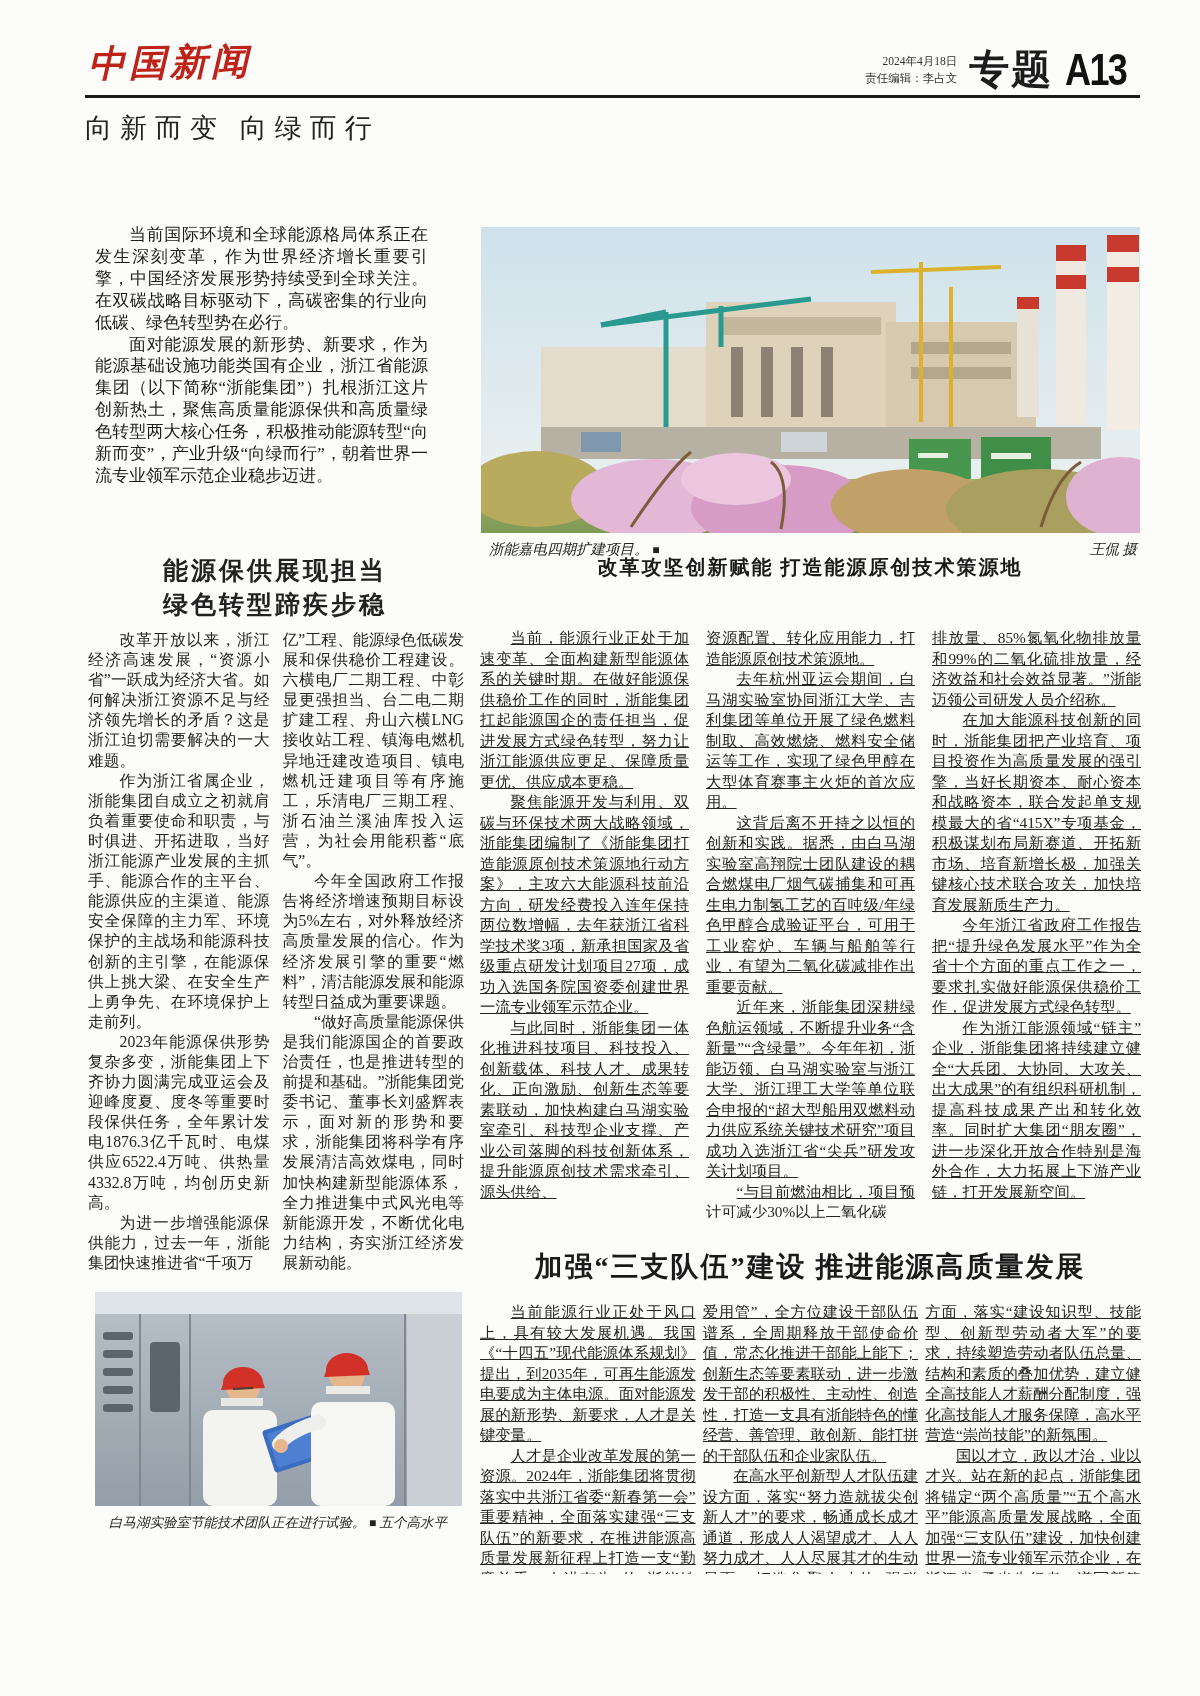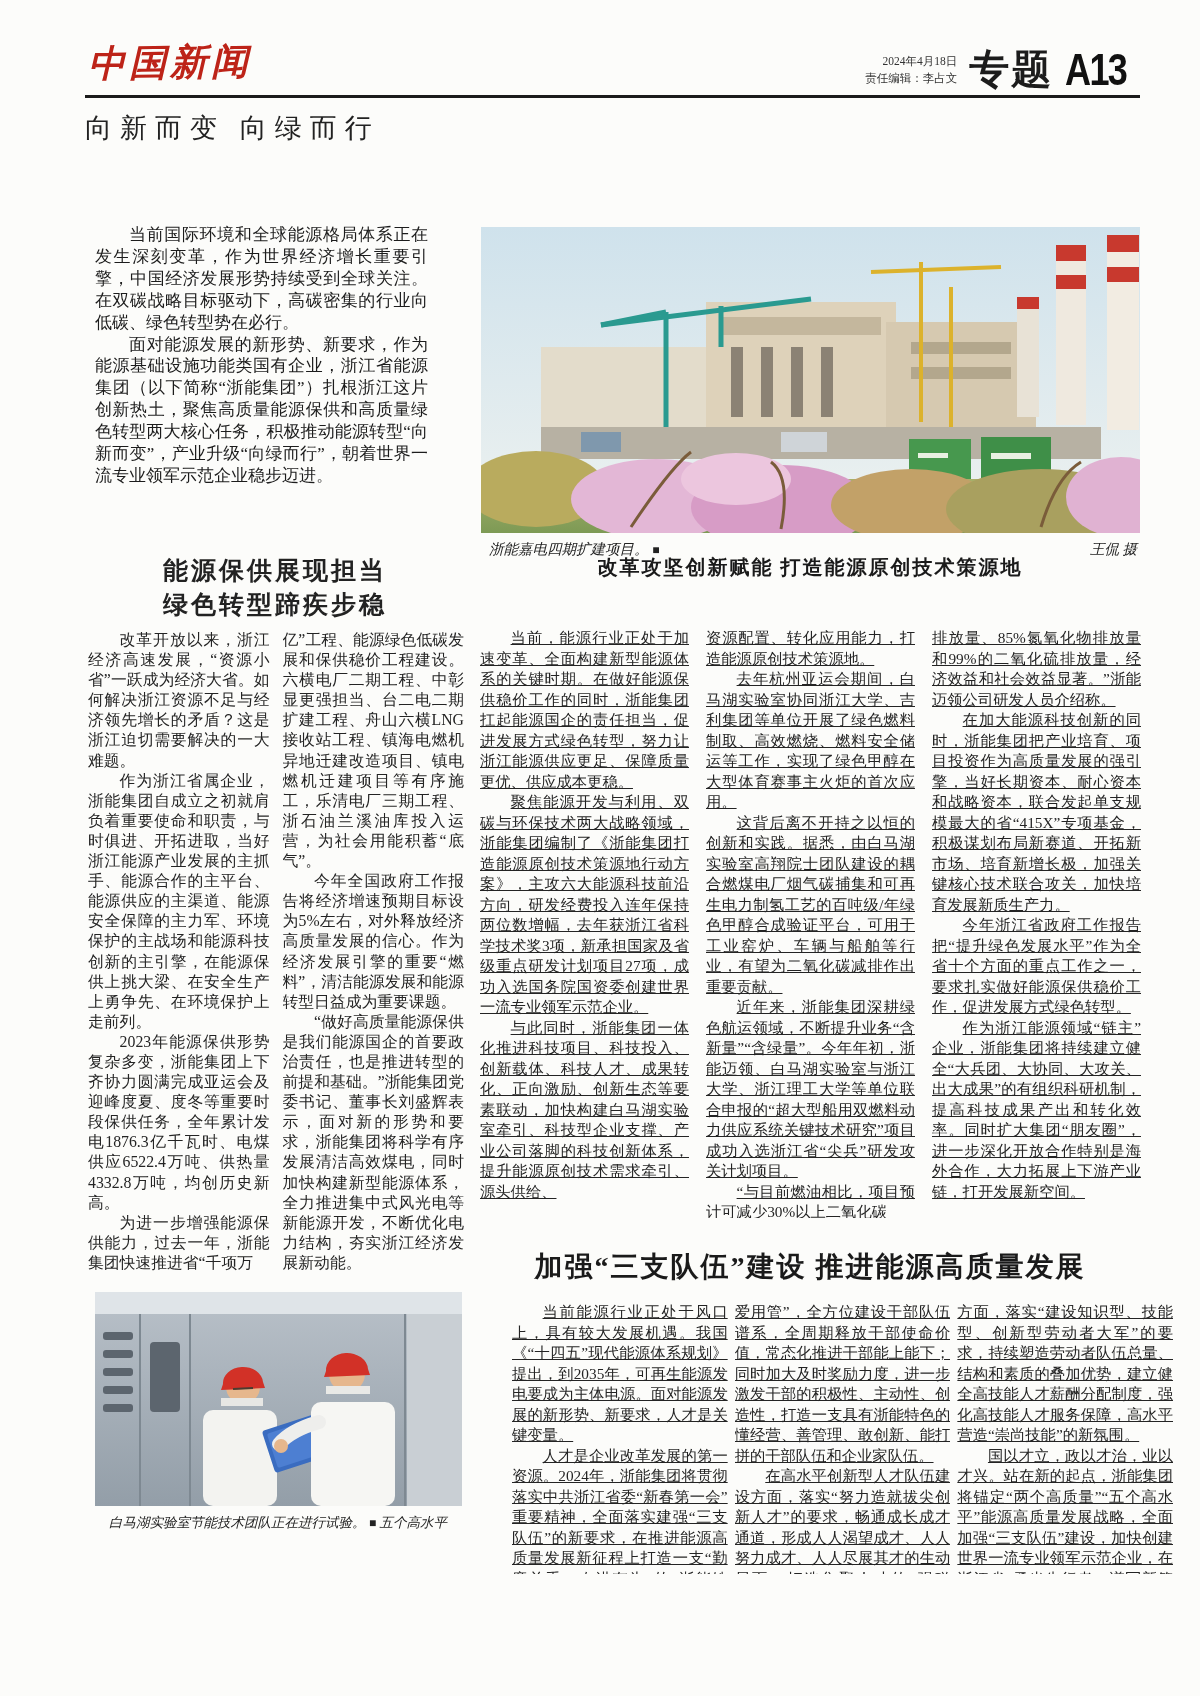--- a/index.html
+++ b/index.html
@@ -33,21 +33,21 @@
   .sec1-head{position:absolute;left:88px;top:554px;width:374px;text-align:center;
              font-size:25px;font-weight:700;line-height:34px;letter-spacing:3px;color:#222;}
   .sec2-head{position:absolute;left:480px;top:554px;width:660px;text-align:center;
              font-size:20px;font-weight:700;letter-spacing:2px;color:#1a1a1a;}
   .sec3-head{position:absolute;left:480px;top:1248px;width:660px;text-align:center;
              font-size:28px;font-weight:700;letter-spacing:2px;color:#1a1a1a;}
   
   .cols{position:absolute;display:flex;}
   .sec1-cols{left:88px;top:630px;width:376px;height:656px;gap:13px;}
   .sec2-cols{left:480px;top:628px;width:661px;height:590px;gap:17px;}
-  .sec3-cols{left:480px;top:1302px;width:661px;height:272px;gap:7px;margin-left:32px;}
+  .sec3-cols{left:480px;top:1302px;width:661px;height:272px;gap:7px;}
   .col{flex:1 1 0;overflow:hidden;font-size:15.8px;line-height:20.1px;color:#242424;}
   .sec2-cols .col,.sec3-cols .col{font-size:15.3px;line-height:20.5px;text-decoration:underline;}
   .para{margin:0;text-indent:2em;text-align:justify;}
   .para.cont{text-indent:0;}
   .sq{font-style:normal;font-size:12px;}
 </style>
 </head>
 <body>
 
 <div class="page">
@@ -243,21 +243,21 @@
       </div>
   </div>
 
   <div class="sec3-head">加强“三支队伍”建设 推进能源高质量发展</div>
   <div class="cols sec3-cols">
     <div class="col">
         <p class="para">当前能源行业正处于风口上，具有较大发展机遇。我国《“十四五”现代能源体系规划》提出，到2035年，可再生能源发电要成为主体电源。面对能源发展的新形势、新要求，人才是关键变量。</p>
         <p class="para">人才是企业改革发展的第一资源。2024年，浙能集团将贯彻落实中共浙江省委“新春第一会”重要精神，全面落实建强“三支队伍”的新要求，在推进能源高质量发展新征程上打造一支“勤廉并重、奋进有为”的“浙能铁军”。</p>
       </div>
     <div class="col">
-        <p class="para cont">爱用管”，全方位建设干部队伍谱系，全周期释放干部使命价值，常态化推进干部能上能下；同时加大及时奖励力度，进一步激发干部的积极性、主动性、创造性，打造一支具有浙能特色的懂经营、善管理、敢创新、能打拼的干部队伍和企业家队伍。</p>
+        <p class="para cont">爱用管”，全方位建设干部队伍谱系，全周期释放干部使命价值，常态化推进干部能上能下；创新生态等要素联动，进一步激发干部的积极性、主动性、创造性，打造一支具有浙能特色的懂经营、善管理、敢创新、能打拼的干部队伍和企业家队伍。</p>
         <p class="para">在高水平创新型人才队伍建设方面，落实“努力造就拔尖创新人才”的要求，畅通成长成才通道，形成人人渴望成才、人人努力成才、人人尽展其才的生动局面，打造集聚人才的“强磁场”。</p>
       </div>
     <div class="col">
       <div>
           <p class="para cont">方面，落实“建设知识型、技能型、创新型劳动者大军”的要求，持续塑造劳动者队伍总量、结构和素质的叠加优势，建立健全高技能人才薪酬分配制度，强化高技能人才服务保障，高水平营造“崇尚技能”的新氛围。</p>
           <p class="para">国以才立，政以才治，业以才兴。站在新的起点，浙能集团将锚定“两个高质量”“五个高水平”能源高质量发展战略，全面加强“三支队伍”建设，加快创建世界一流专业领军示范企业，在浙江省“勇当先行者、谱写新篇章”中彰显更强担当、作出更大贡献。</p>
         </div>
 
     </div>
   </div>

